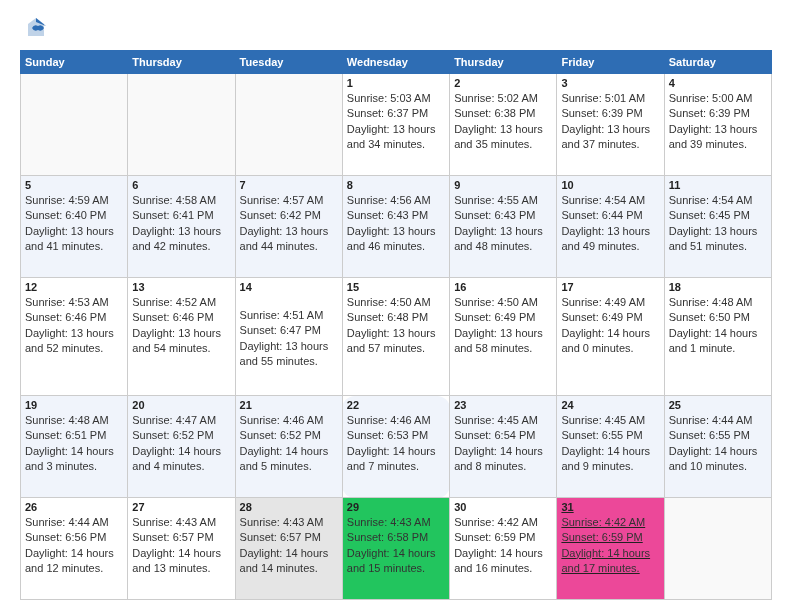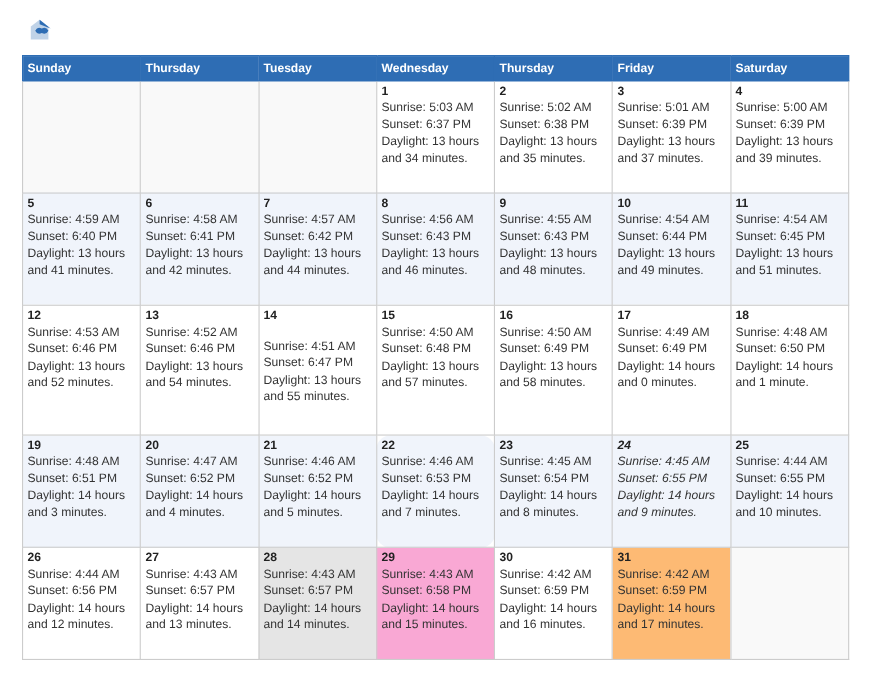--- a/index.html
+++ b/index.html
@@ -306,21 +306,21 @@
 Daylight: 14 hours
 and 7 minutes.</div>
           </td>
           <td style="background: rgb(240, 244, 251);">
             <span class="day-number">23</span>
             <div class="day-info" style="white-space: pre-line;">Sunrise: 4:45 AM
 Sunset: 6:54 PM
 Daylight: 14 hours
 and 8 minutes.</div>
           </td>
-          <td style="background: rgb(240, 244, 251); font-style: italic;">
+          <td style="background: rgb(240, 244, 251);">
             <span class="day-number">24</span>
             <div class="day-info" style="white-space: pre-line;">Sunrise: 4:45 AM
 Sunset: 6:55 PM
 Daylight: 14 hours
 and 9 minutes.</div>
           </td>
           <td style="background: rgb(240, 244, 251);">
             <span class="day-number">25</span>
             <div class="day-info" style="white-space: pre-line;">Sunrise: 4:44 AM
 Sunset: 6:55 PM
@@ -343,35 +343,35 @@
 Daylight: 14 hours
 and 13 minutes.</div>
           </td>
           <td style="background: #e5e5e5;">
             <span class="day-number">28</span>
             <div class="day-info" style="white-space: pre-line;">Sunrise: 4:43 AM
 Sunset: 6:57 PM
 Daylight: 14 hours
 and 14 minutes.</div>
           </td>
-          <td style="background: #f9a8d4;">
+          <td style="background: #22c55e;">
             <span class="day-number">29</span>
             <div class="day-info" style="white-space: pre-line;">Sunrise: 4:43 AM
 Sunset: 6:58 PM
 Daylight: 14 hours
 and 15 minutes.</div>
           </td>
           <td style="background: rgb(255, 255, 255);">
             <span class="day-number">30</span>
             <div class="day-info" style="white-space: pre-line;">Sunrise: 4:42 AM
 Sunset: 6:59 PM
 Daylight: 14 hours
 and 16 minutes.</div>
           </td>
-          <td style="background: #fdba74;">
+          <td style="background: #ec4899; text-decoration: underline;">
             <span class="day-number">31</span>
             <div class="day-info" style="white-space: pre-line;">Sunrise: 4:42 AM
 Sunset: 6:59 PM
 Daylight: 14 hours
 and 17 minutes.</div>
           </td>
           <td class="empty-cell" style="background: rgb(249, 249, 249);"></td>
         </tr>
       </tbody>
   </table>

